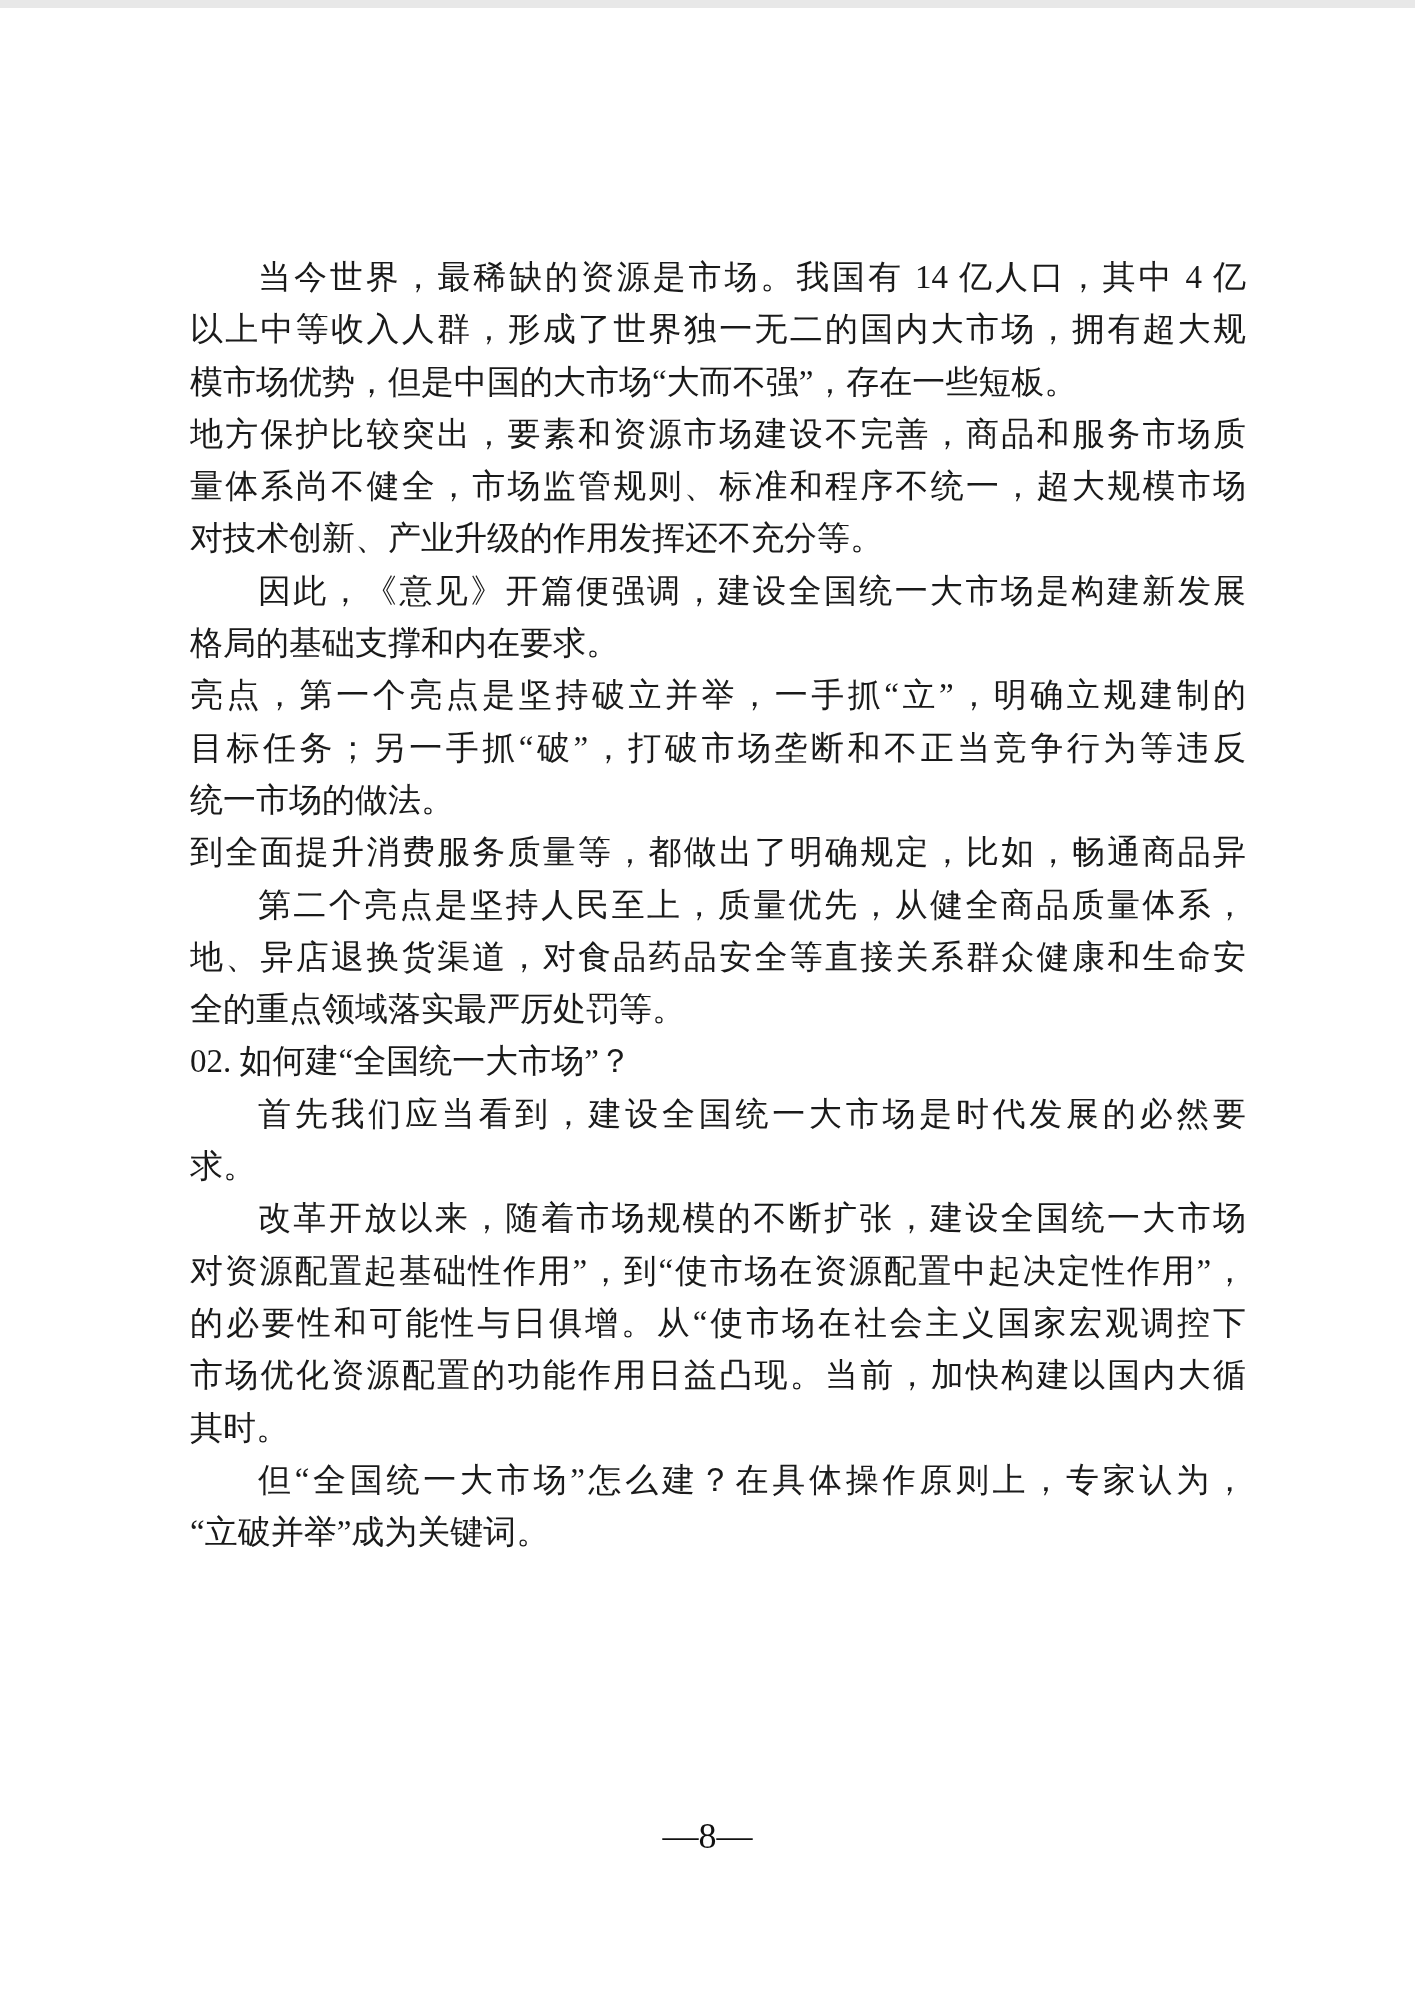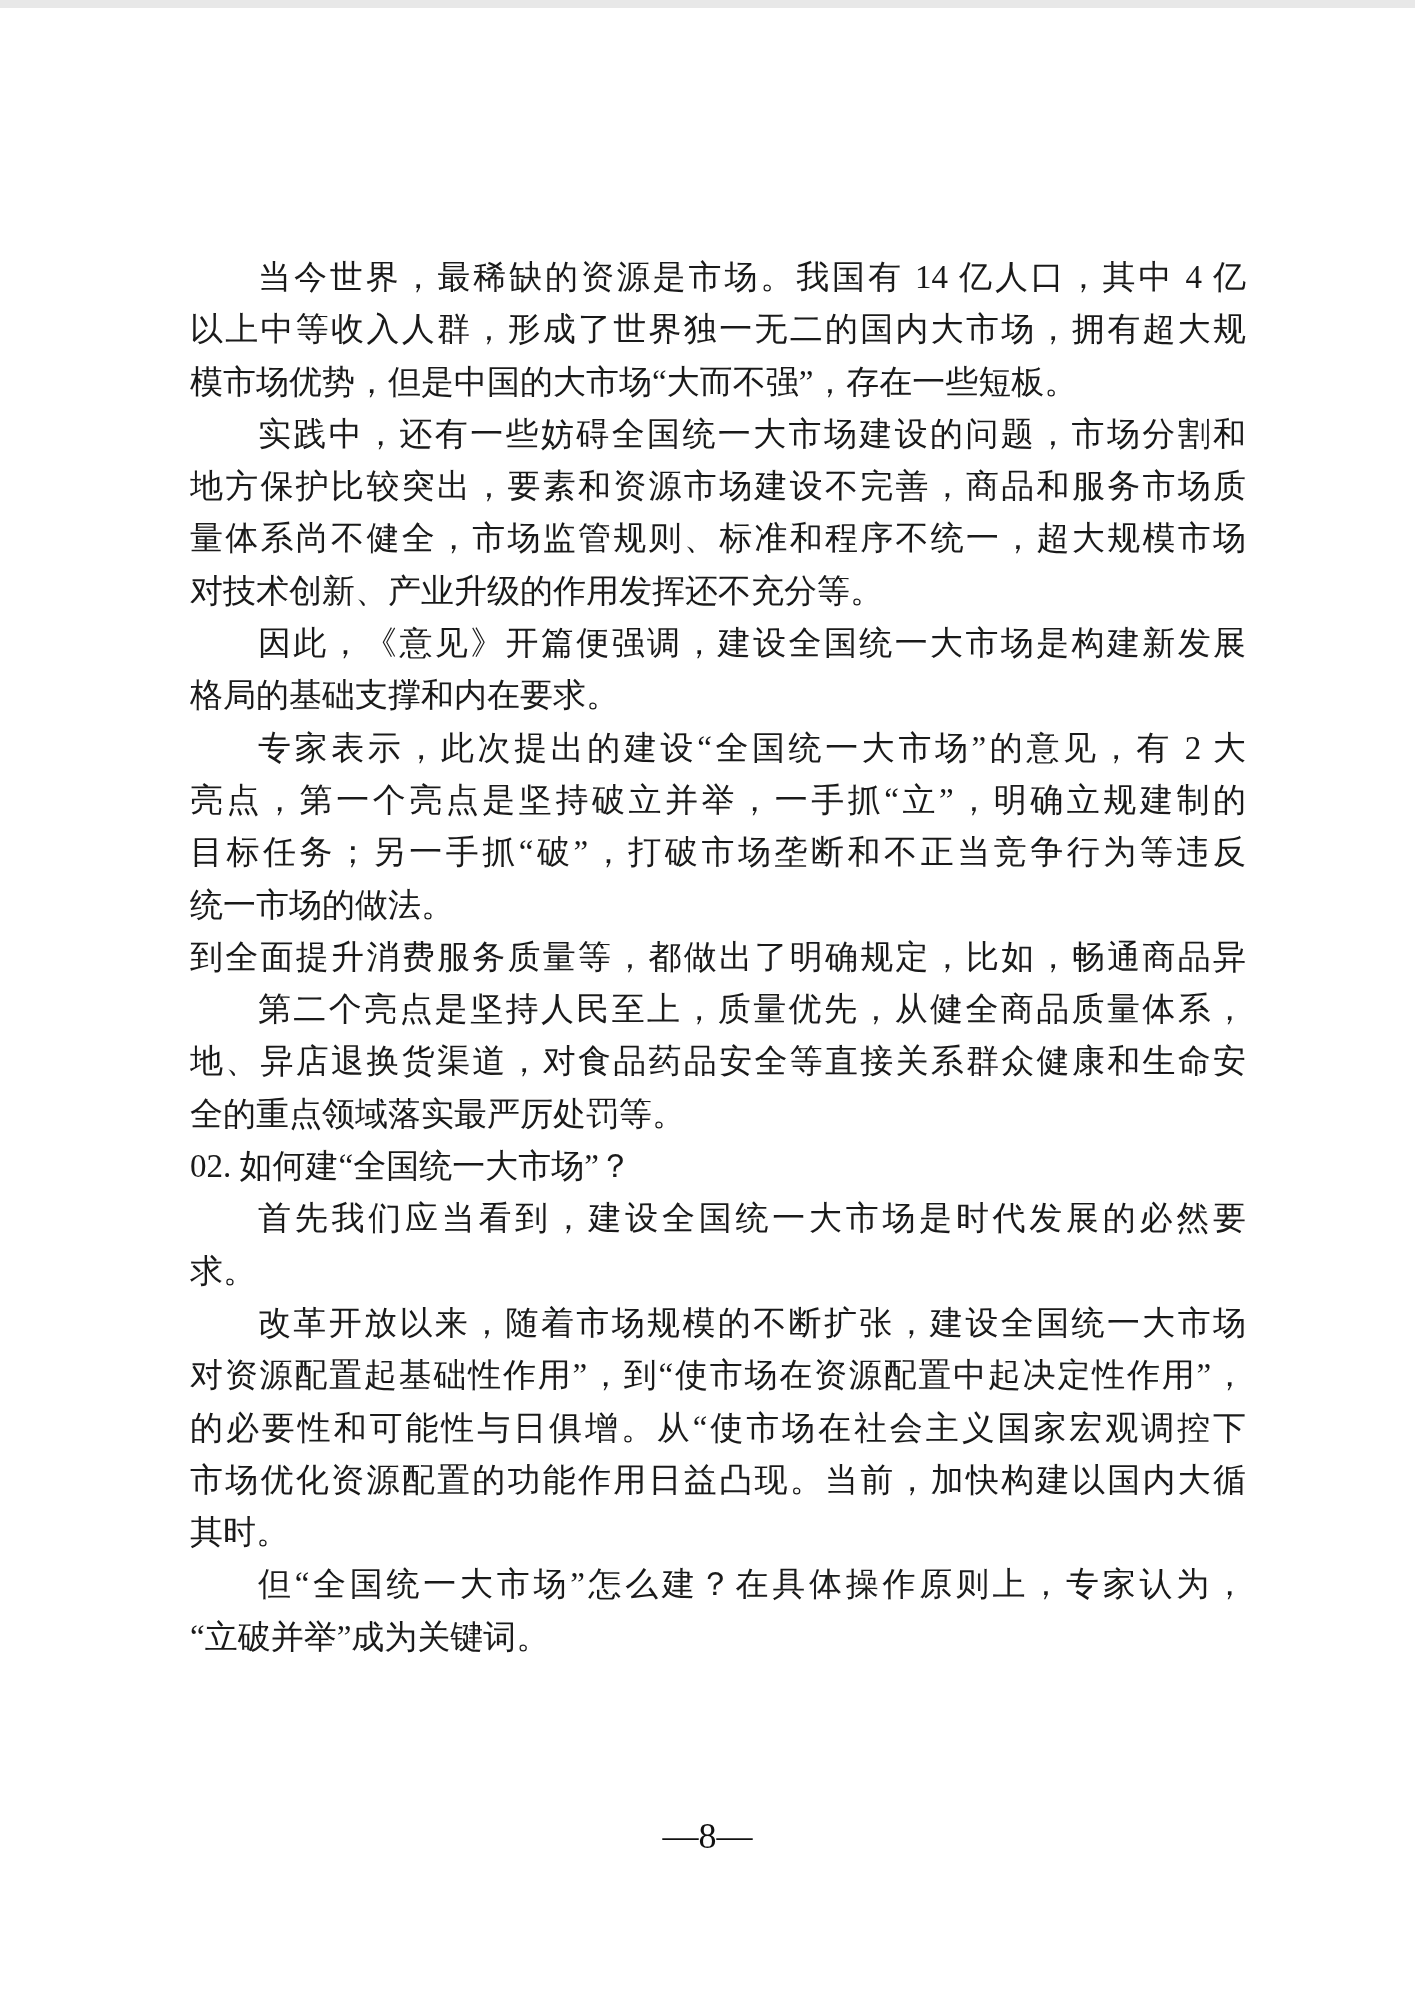--- a/index.html
+++ b/index.html
@@ -46,27 +46,25 @@
   }
 </style>
 </head>
 <body>
 
 <div class="page">
   <main class="text-block">
       <div class="line indent fill">当今世界，最稀缺的资源是市场。我国有 14 亿人口，其中 4 亿</div>
       <div class="line fill">以上中等收入人群，形成了世界独一无二的国内大市场，拥有超大规</div>
       <div class="line">模市场优势，但是中国的大市场“大而不强”，存在一些短板。</div>
-      <div class="line indent fill">实践中，还有一些妨碍全国统一大市场建设的问题，市场分割和</div>
       <div class="line fill">地方保护比较突出，要素和资源市场建设不完善，商品和服务市场质</div>
       <div class="line fill">量体系尚不健全，市场监管规则、标准和程序不统一，超大规模市场</div>
       <div class="line">对技术创新、产业升级的作用发挥还不充分等。</div>
       <div class="line indent fill">因此，《意见》开篇便强调，建设全国统一大市场是构建新发展</div>
       <div class="line">格局的基础支撑和内在要求。</div>
-      <div class="line indent fill">专家表示，此次提出的建设“全国统一大市场”的意见，有 2 大</div>
       <div class="line fill">亮点，第一个亮点是坚持破立并举，一手抓“立”，明确立规建制的</div>
       <div class="line fill">目标任务；另一手抓“破”，打破市场垄断和不正当竞争行为等违反</div>
       <div class="line">统一市场的做法。</div>
       <div class="line fill">到全面提升消费服务质量等，都做出了明确规定，比如，畅通商品异</div>
       <div class="line indent fill">第二个亮点是坚持人民至上，质量优先，从健全商品质量体系，</div>
       <div class="line fill">地、异店退换货渠道，对食品药品安全等直接关系群众健康和生命安</div>
       <div class="line">全的重点领域落实最严厉处罚等。</div>
       <div class="line">02. 如何建“全国统一大市场”？</div>
       <div class="line indent fill">首先我们应当看到，建设全国统一大市场是时代发展的必然要</div>
       <div class="line">求。</div>

